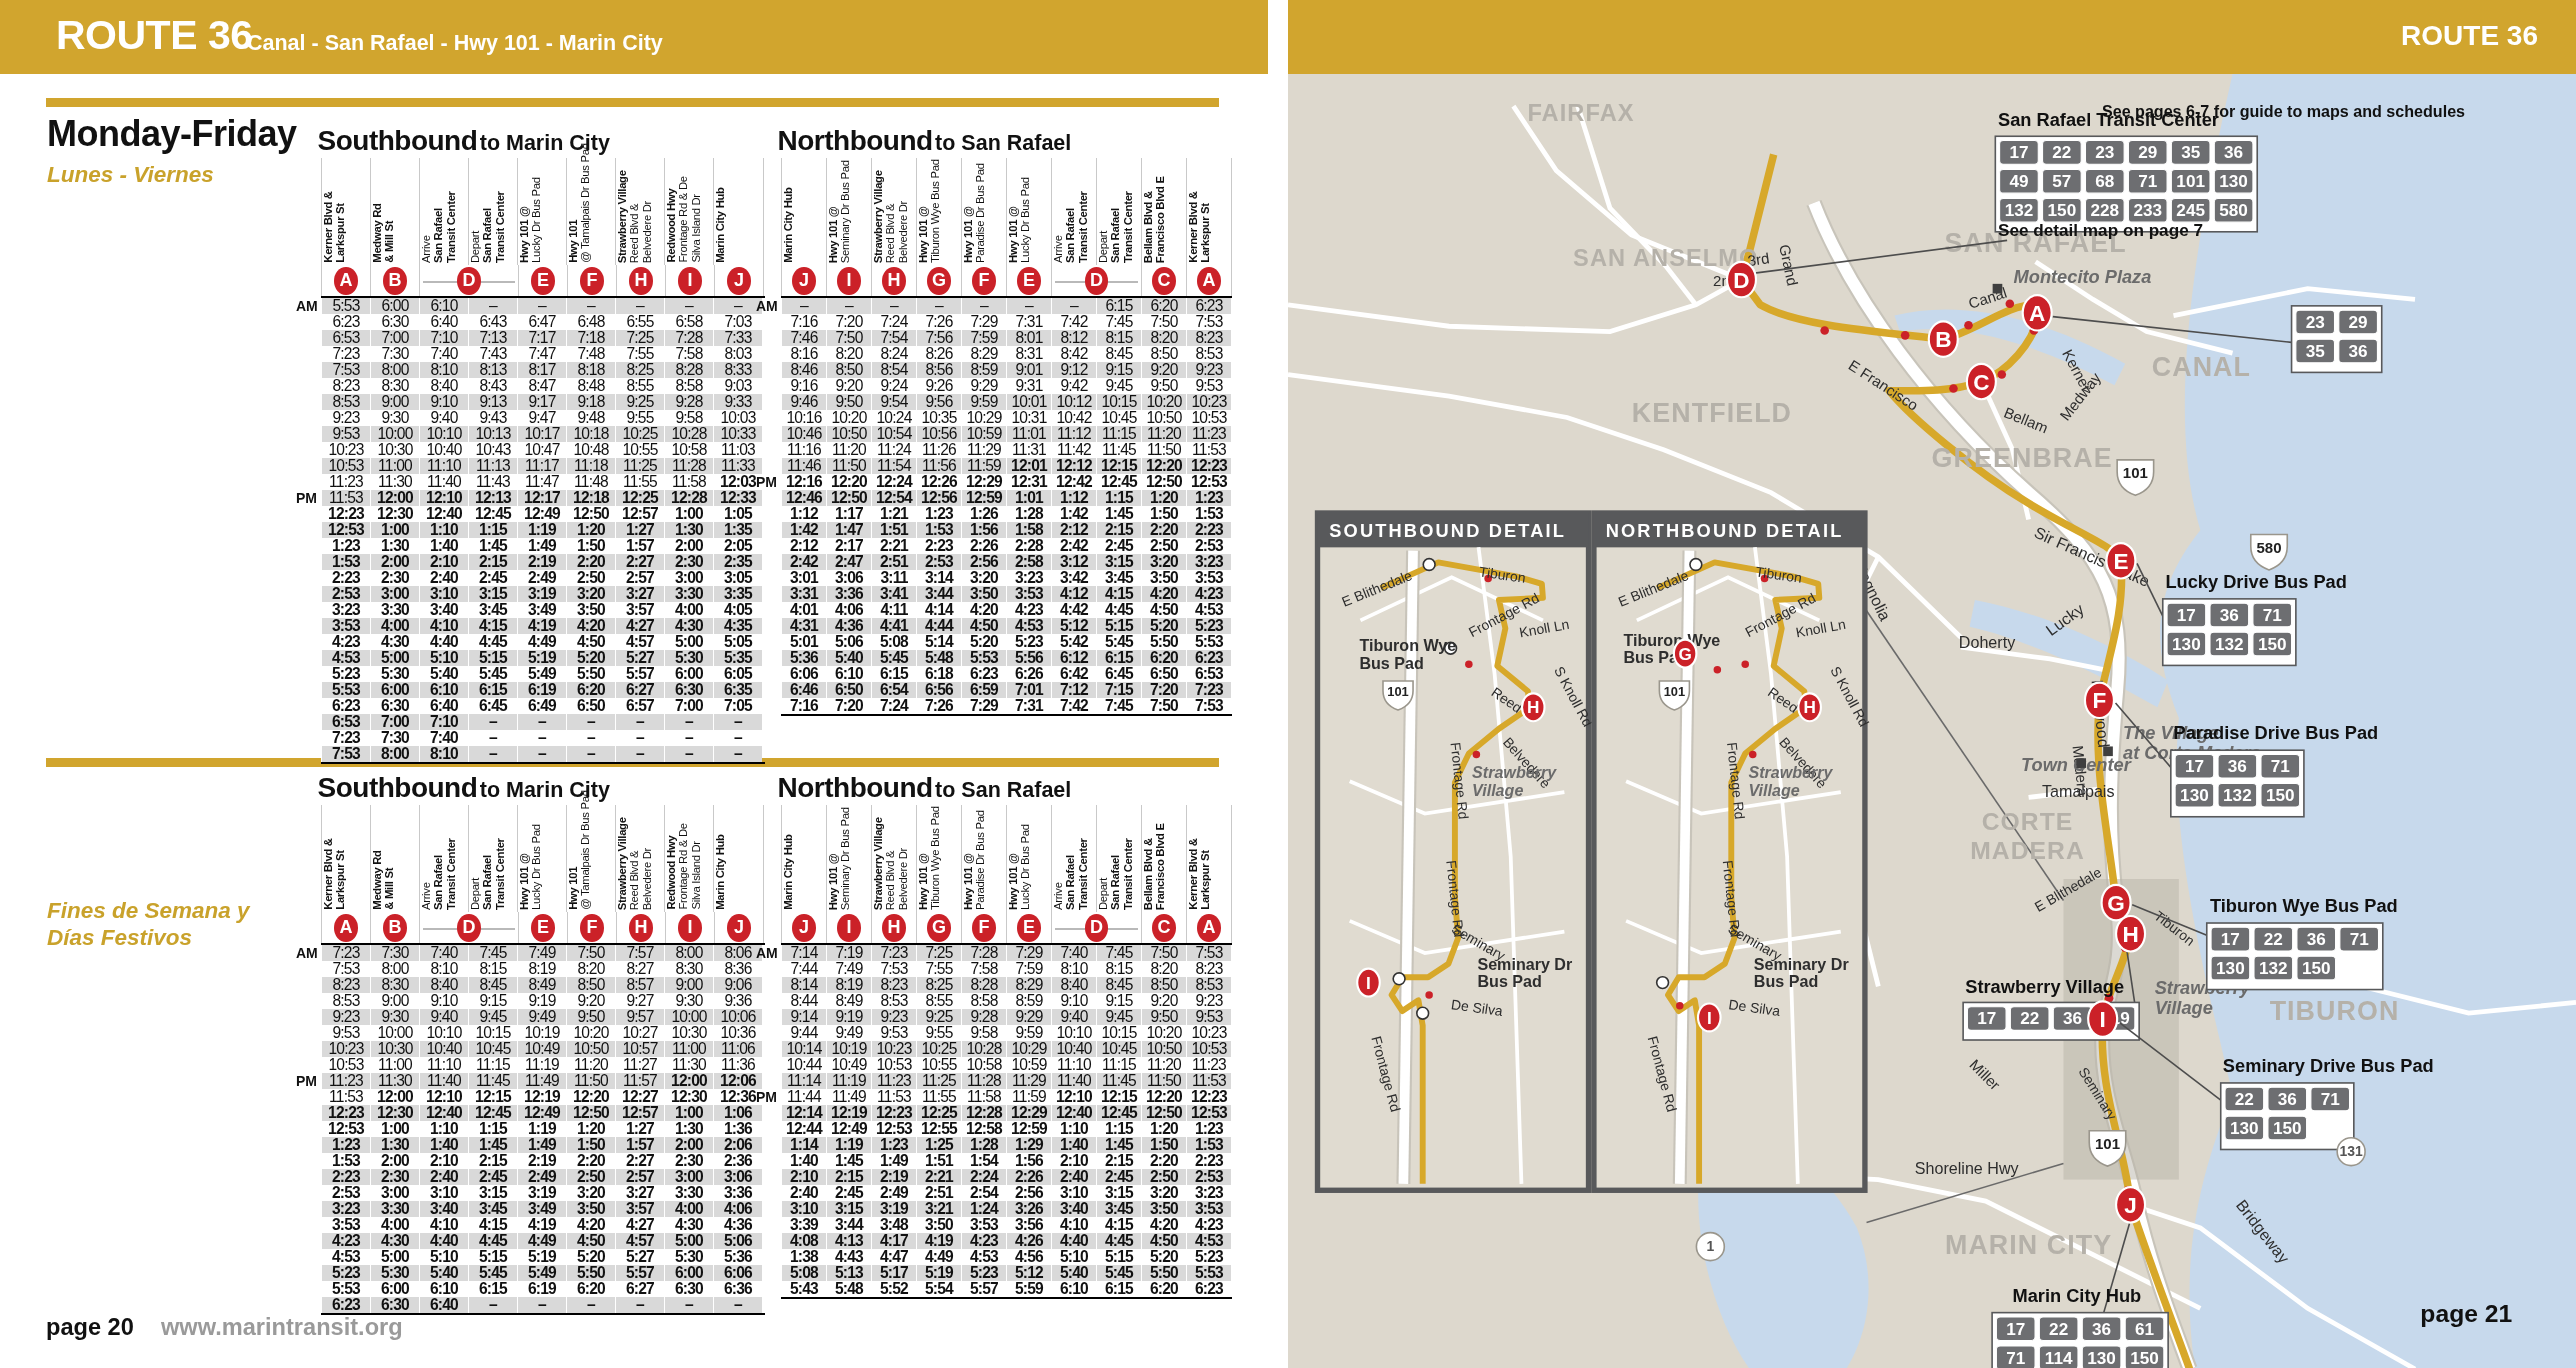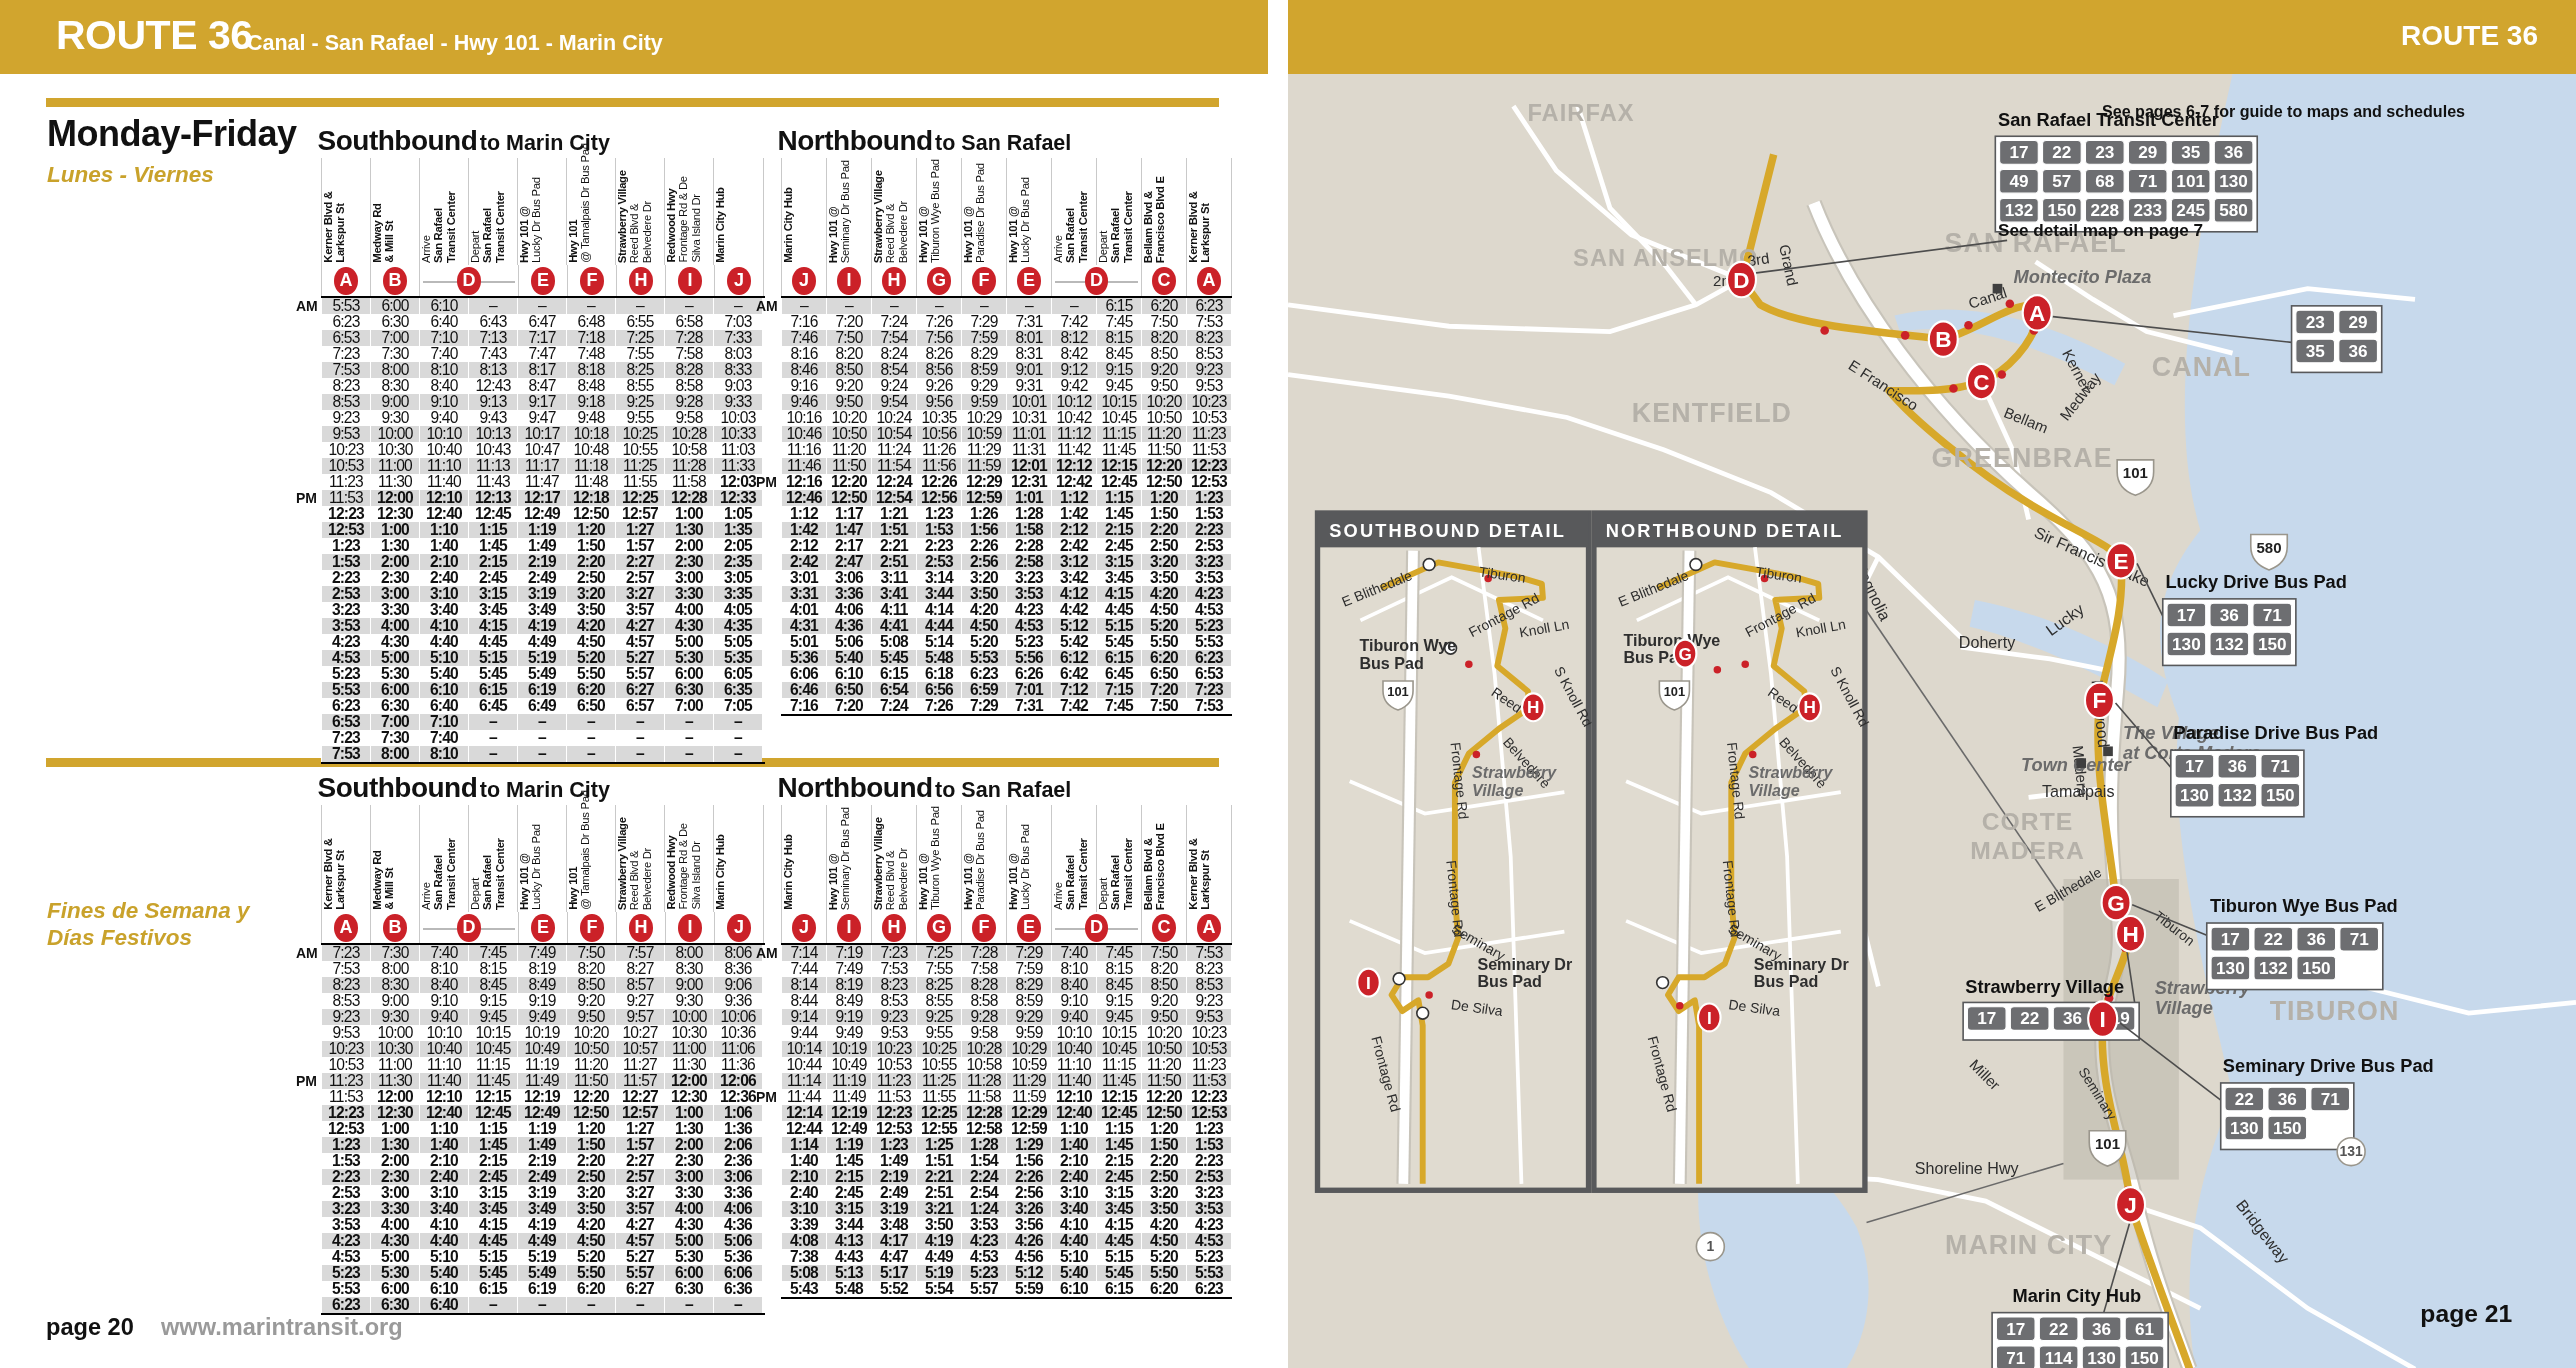--- a/index.html
+++ b/index.html
@@ -227,21 +227,21 @@
             <span class="tcell" style="width:48px">8:18</span>
             <span class="tcell" style="width:48px">8:25</span>
             <span class="tcell" style="width:48px">8:28</span>
             <span class="tcell" style="width:48px">8:33</span>
           </div>
           <div class="trow">
             <span class="gut" style="margin-left:-25px;width:25px"></span>
             <span class="tcell" style="width:48px">8:23</span>
             <span class="tcell" style="width:48px">8:30</span>
             <span class="tcell" style="width:48px">8:40</span>
-            <span class="tcell" style="width:48px">12:43</span>
+            <span class="tcell" style="width:48px">8:43</span>
             <span class="tcell" style="width:48px">8:47</span>
             <span class="tcell" style="width:48px">8:48</span>
             <span class="tcell" style="width:48px">8:55</span>
             <span class="tcell" style="width:48px">8:58</span>
             <span class="tcell" style="width:48px">9:03</span>
           </div>
           <div class="trow stripe">
             <span class="gut" style="margin-left:-25px;width:25px"></span>
             <span class="tcell" style="width:48px">8:53</span>
             <span class="tcell" style="width:48px">9:00</span>
@@ -1695,21 +1695,21 @@
             <span class="tcell bold" style="width:44px">4:19</span>
             <span class="tcell bold" style="width:44px">4:23</span>
             <span class="tcell bold" style="width:44px">4:26</span>
             <span class="tcell bold" style="width:44px">4:40</span>
             <span class="tcell bold" style="width:44px">4:45</span>
             <span class="tcell bold" style="width:44px">4:50</span>
             <span class="tcell bold" style="width:44px">4:53</span>
           </div>
           <div class="trow">
             <span class="gut" style="margin-left:-25px;width:25px"></span>
-            <span class="tcell bold" style="width:44px">7:38</span>
+            <span class="tcell bold" style="width:44px">1:38</span>
             <span class="tcell bold" style="width:44px">4:43</span>
             <span class="tcell bold" style="width:44px">4:47</span>
             <span class="tcell bold" style="width:44px">4:49</span>
             <span class="tcell bold" style="width:44px">4:53</span>
             <span class="tcell bold" style="width:44px">4:56</span>
             <span class="tcell bold" style="width:44px">5:10</span>
             <span class="tcell bold" style="width:44px">5:15</span>
             <span class="tcell bold" style="width:44px">5:20</span>
             <span class="tcell bold" style="width:44px">5:23</span>
           </div>

